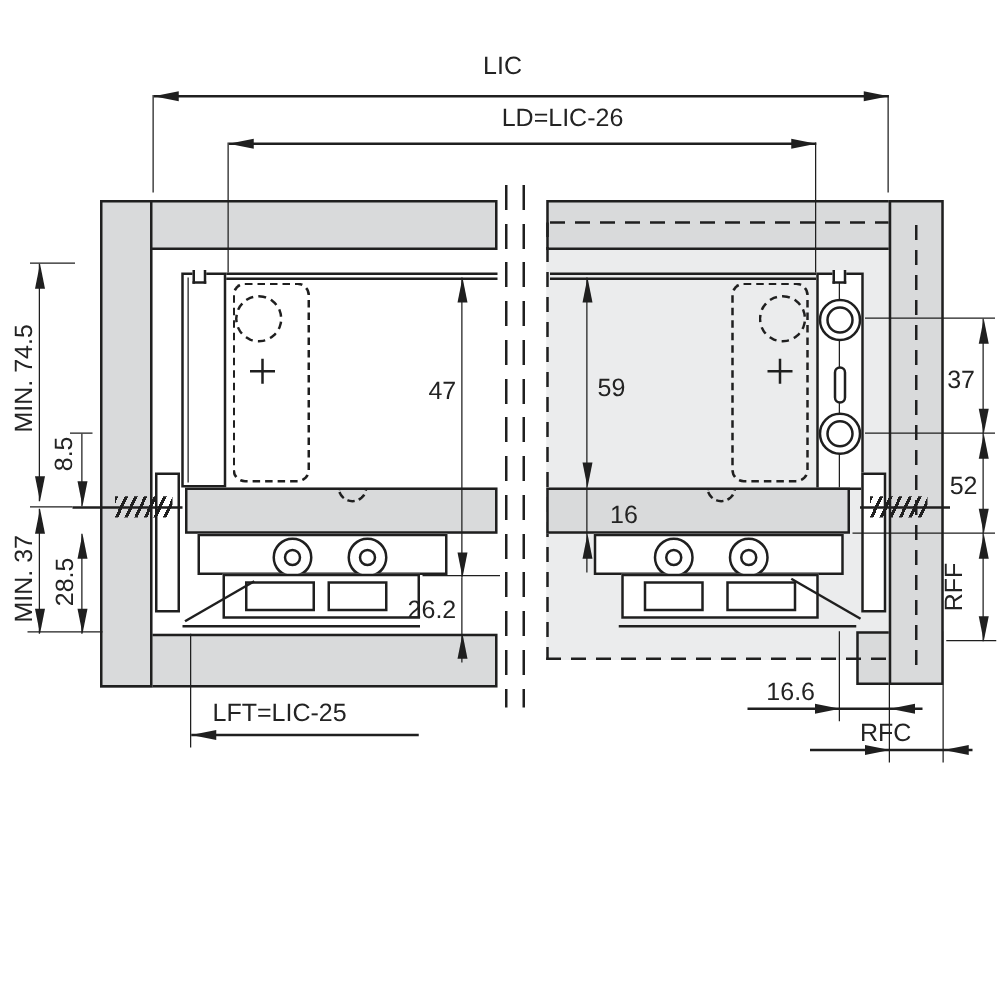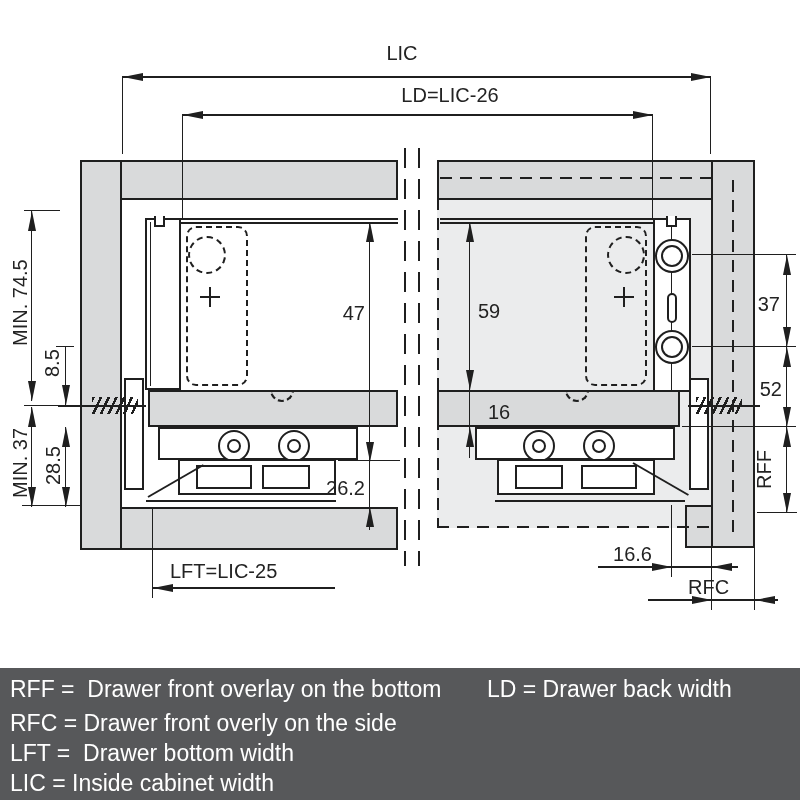--- a/index.html
+++ b/index.html
@@ -205,21 +205,14 @@
   <div class="hl" style="left:598px;top:566px;width:140px;"></div>
   <div class="ar right" style="left:652px;top:563px;"></div>
   <div class="ar left" style="left:712px;top:563px;"></div>
   <div class="dlabel rgt" style="left:594px;top:543px;width:58px;">16.6</div>
 
   <div class="hl" style="left:648px;top:599px;width:130px;"></div>
   <div class="ar right" style="left:692px;top:596px;"></div>
   <div class="ar left" style="left:755px;top:596px;"></div>
   <div class="dlabel" style="left:674px;top:576px;margin-left:14px;">RFC</div>
 
-  <div id="legend">
-    <div class="legtext" style="left:10px;top:8px;">RFF =  Drawer front overlay on the bottom</div>
-    <div class="legtext" style="left:487px;top:8px;">LD = Drawer back width</div>
-    <div class="legtext" style="left:10px;top:42px;">RFC = Drawer front overly on the side</div>
-    <div class="legtext" style="left:10px;top:72px;">LFT =  Drawer bottom width</div>
-    <div class="legtext" style="left:10px;top:102px;">LIC = Inside cabinet width</div>
-  </div>
 
 </div>
 
 </body></html>

